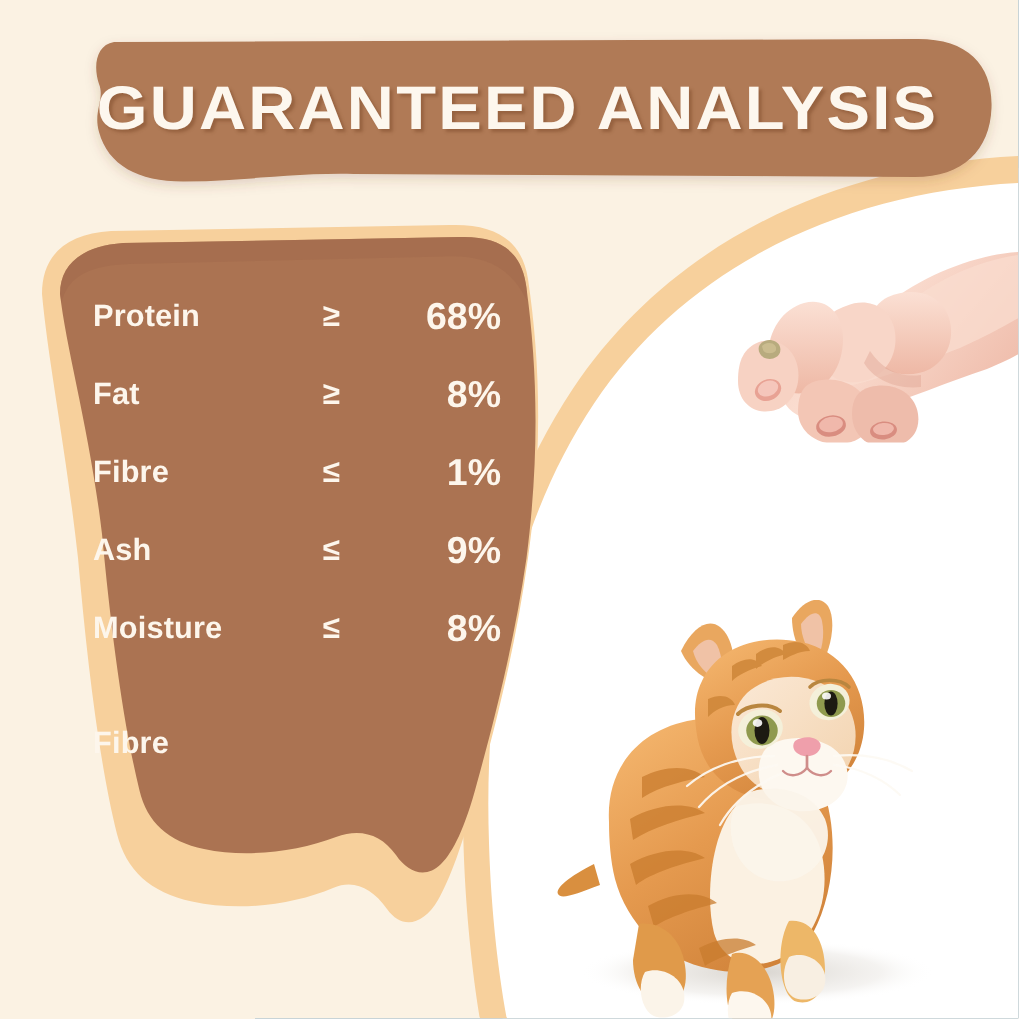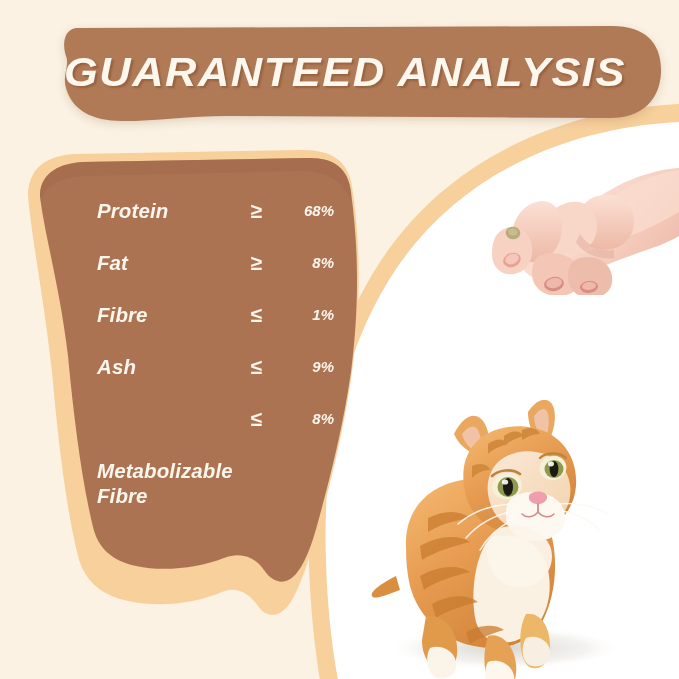--- a/index.html
+++ b/index.html
@@ -7,21 +7,20 @@
     padding: 0;
     background: #ffffff;
   }
   #stage {
     position: relative;
     width: 679px;
     height: 679px;
     overflow: hidden;
     background: #0c4a6e;
     font-family: "Liberation Sans", sans-serif;
-    font-style: italic;
     -webkit-font-smoothing: antialiased;
   }
 
   
   .layer {
     position: absolute;
     top: 0; left: 0;
     width: 679px;
     height: 679px;
   }
@@ -59,21 +58,20 @@
   #analysis-table {
     position: absolute;
     left: 62px;
     top: 198px;
     width: 272px;
   }
   .row {
     position: relative;
     height: 52px;
     color: #fdf6ec;
-    margin-left: 35px;
   }
   .row .label {
     position: absolute;
     left: 0;
     top: 0;
     font-size: 20.5px;
     font-weight: bold;
     letter-spacing: 0.1px;
     line-height: 26px;
     white-space: nowrap;
@@ -85,21 +83,21 @@
     font-size: 21px;
     font-weight: bold;
     line-height: 26px;
     width: 26px;
     text-align: center;
   }
   .row .value {
     position: absolute;
     right: 0;
     top: 0;
-    font-size: 15px;
+    font-size: 25px;
     font-weight: bold;
     line-height: 26px;
     text-align: right;
     white-space: nowrap;
   }
   #row-energy {
     height: 62px;
   }
   #row-energy .label {
     line-height: 25px;
@@ -265,26 +263,27 @@
       <span class="value">1%</span>
     </div>
 
     <div class="row">
       <span class="label">Ash</span>
       <span class="op">≤</span>
       <span class="value">9%</span>
     </div>
 
     <div class="row">
+      <span class="label">Moisture</span>
       <span class="op">≤</span>
       <span class="value">8%</span>
     </div>
 
     <div class="row" id="row-energy">
-      <span class="label"><span>Metabolizable</span><br><span>Fibre</span></span>
+      <span class="label"><br><span>Fibre</span></span>
     </div>
 
   </div>
 
   <svg id="hand-photo" viewBox="0 0 191 145" width="191" height="145" xmlns="http://www.w3.org/2000/svg" aria-hidden="true">
 
     <path d="M 191 18
              C 160 20, 128 34, 104 52
              C 82 68, 64 82, 50 90
              C 36 98, 30 110, 36 120

